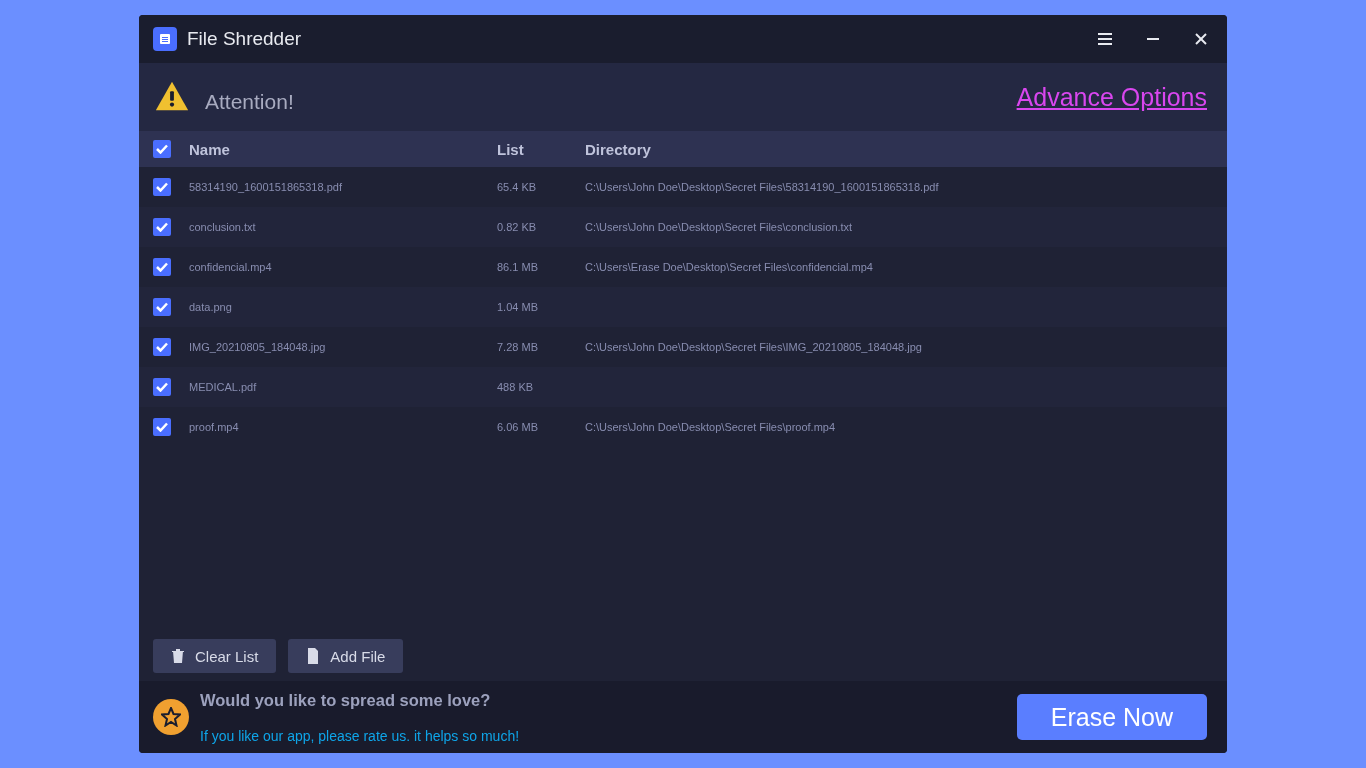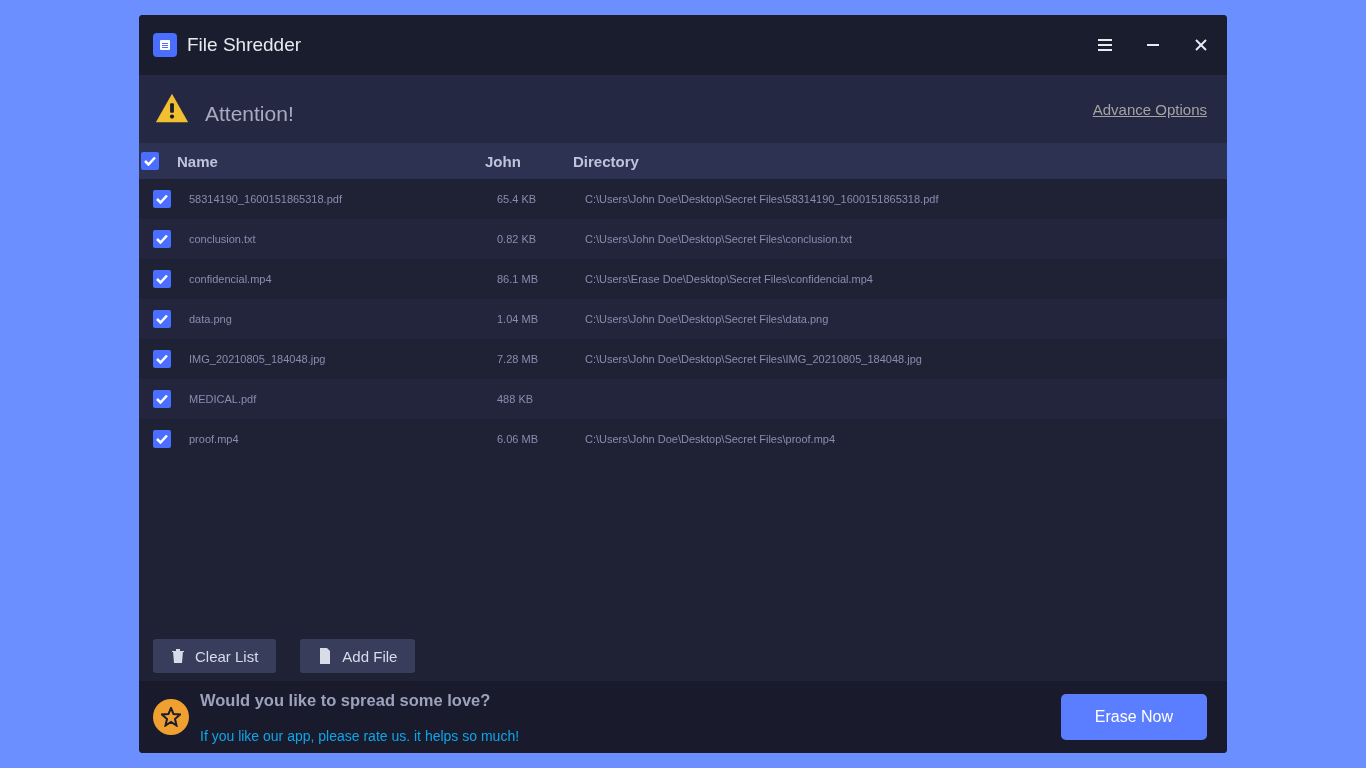--- a/index.html
+++ b/index.html
@@ -16,21 +16,21 @@
 .window {
   width: 1088px;
   height: 738px;
   background: #1f2235;
   border-radius: 4px;
   display: flex;
   flex-direction: column;
   overflow: hidden;
 }
 .titlebar {
-  height: 60px;
+  height: 48px;
   background: #1a1d2e;
   display: flex;
   align-items: center;
   padding: 0 14px;
   gap: 10px;
 }
 .app-icon {
   width: 24px;
   height: 24px;
   background: #4a6eff;
@@ -70,32 +70,32 @@
   line-height: 1.1;
   margin-top: 10px;
 }
 .attention-sub {
   color: #8a8fb0;
   font-size: 14.5px;
   margin-top: 2px;
 }
 .attention-sub .count { color: #ff4040; font-weight: 600; }
 .adv-options {
-  color: #a3a3a3;
-  font-size: 15px;
+  color: #d946ef;
+  font-size: 25px;
   text-decoration: underline;
   cursor: pointer;
 }
 
 .table-header {
   height: 36px;
   background: #2e3252;
   display: flex;
   align-items: center;
-  padding: 0 2px;
+  padding: 0 14px;
   color: #bfc3db;
   font-size: 15px;
   font-weight: 600;
 }
 .col-check { width: 36px; display: flex; align-items: center; }
 .col-name { width: 308px; }
 .col-size { width: 88px; }
 .col-dir { flex: 1; }
 
 .checkbox {
@@ -122,21 +122,21 @@
   color: #888db0;
   font-size: 11px;
 }
 .file-row:nth-child(odd) { background: #1f2235; }
 .file-row:nth-child(even) { background: #22253b; }
 
 .action-bar {
   height: 50px;
   padding: 8px 14px;
   display: flex;
-  gap: 24px;
+  gap: 12px;
 }
 .action-btn {
   height: 34px;
   padding: 0 18px;
   background: #383d5c;
   color: #d8dbe8;
   border: none;
   border-radius: 3px;
   font-size: 15px;
   font-weight: 500;
@@ -168,21 +168,21 @@
 .footer-text { flex: 1; }
 .footer-title { color: #9ca1bd; font-size: 16.5px; font-weight: 600; }
 .footer-sub { color: #0ea5e9; font-size: 14px; margin-top: 18px; }
 .erase-btn {
   height: 46px;
   padding: 8px 34px;
   background: #5a7eff;
   color: white;
   border: none;
   border-radius: 5px;
-  font-size: 16px;
+  font-size: 25px;
   font-weight: 500;
   cursor: pointer;
 }
 </style>
 </head>
 <body>
 
 <div class="window">
 
   <div class="titlebar">
@@ -231,21 +231,21 @@
 
   <div class="table-header">
     <div class="col-check">
       <div class="checkbox">
         <svg viewBox="0 0 12 10">
             <polyline points="1 5 4.5 8.5 11 1.5"></polyline>
           </svg>
       </div>
     </div>
     <div class="col-name">Name</div>
-    <div class="col-size">John</div>
+    <div class="col-size">List</div>
     <div class="col-dir">Directory</div>
   </div>
 
   <div class="file-list" id="file-list">
       <div class="file-row">
         <div class="col-check">
           <div class="checkbox">
             <svg viewBox="0 0 12 10">
               <polyline points="1 5 4.5 8.5 11 1.5"></polyline>
             </svg>
@@ -282,21 +282,20 @@
       <div class="file-row">
         <div class="col-check">
           <div class="checkbox">
             <svg viewBox="0 0 12 10">
               <polyline points="1 5 4.5 8.5 11 1.5"></polyline>
             </svg>
           </div>
         </div>
         <div class="col-name">data.png</div>
         <div class="col-size">1.04 MB</div>
-        <div class="col-dir">C:\Users\John Doe\Desktop\Secret Files\data.png</div>
       </div>
       <div class="file-row">
         <div class="col-check">
           <div class="checkbox">
             <svg viewBox="0 0 12 10">
               <polyline points="1 5 4.5 8.5 11 1.5"></polyline>
             </svg>
           </div>
         </div>
         <div class="col-name">IMG_20210805_184048.jpg</div>

